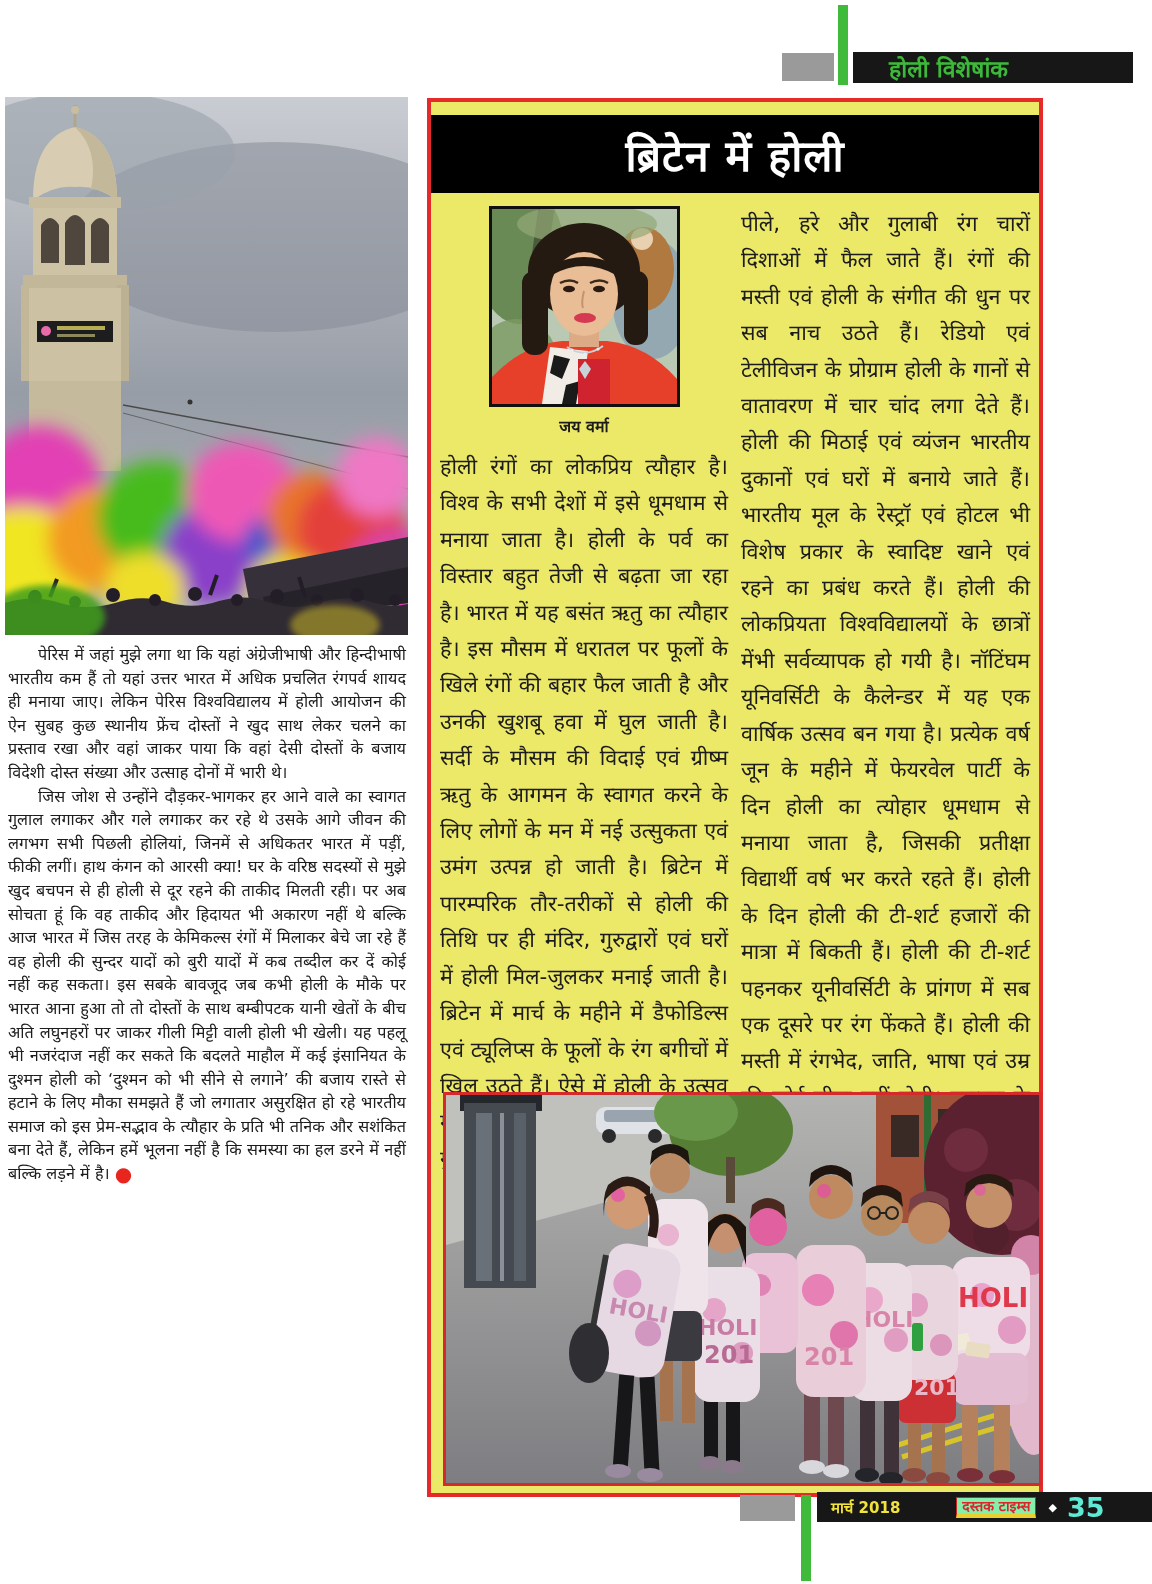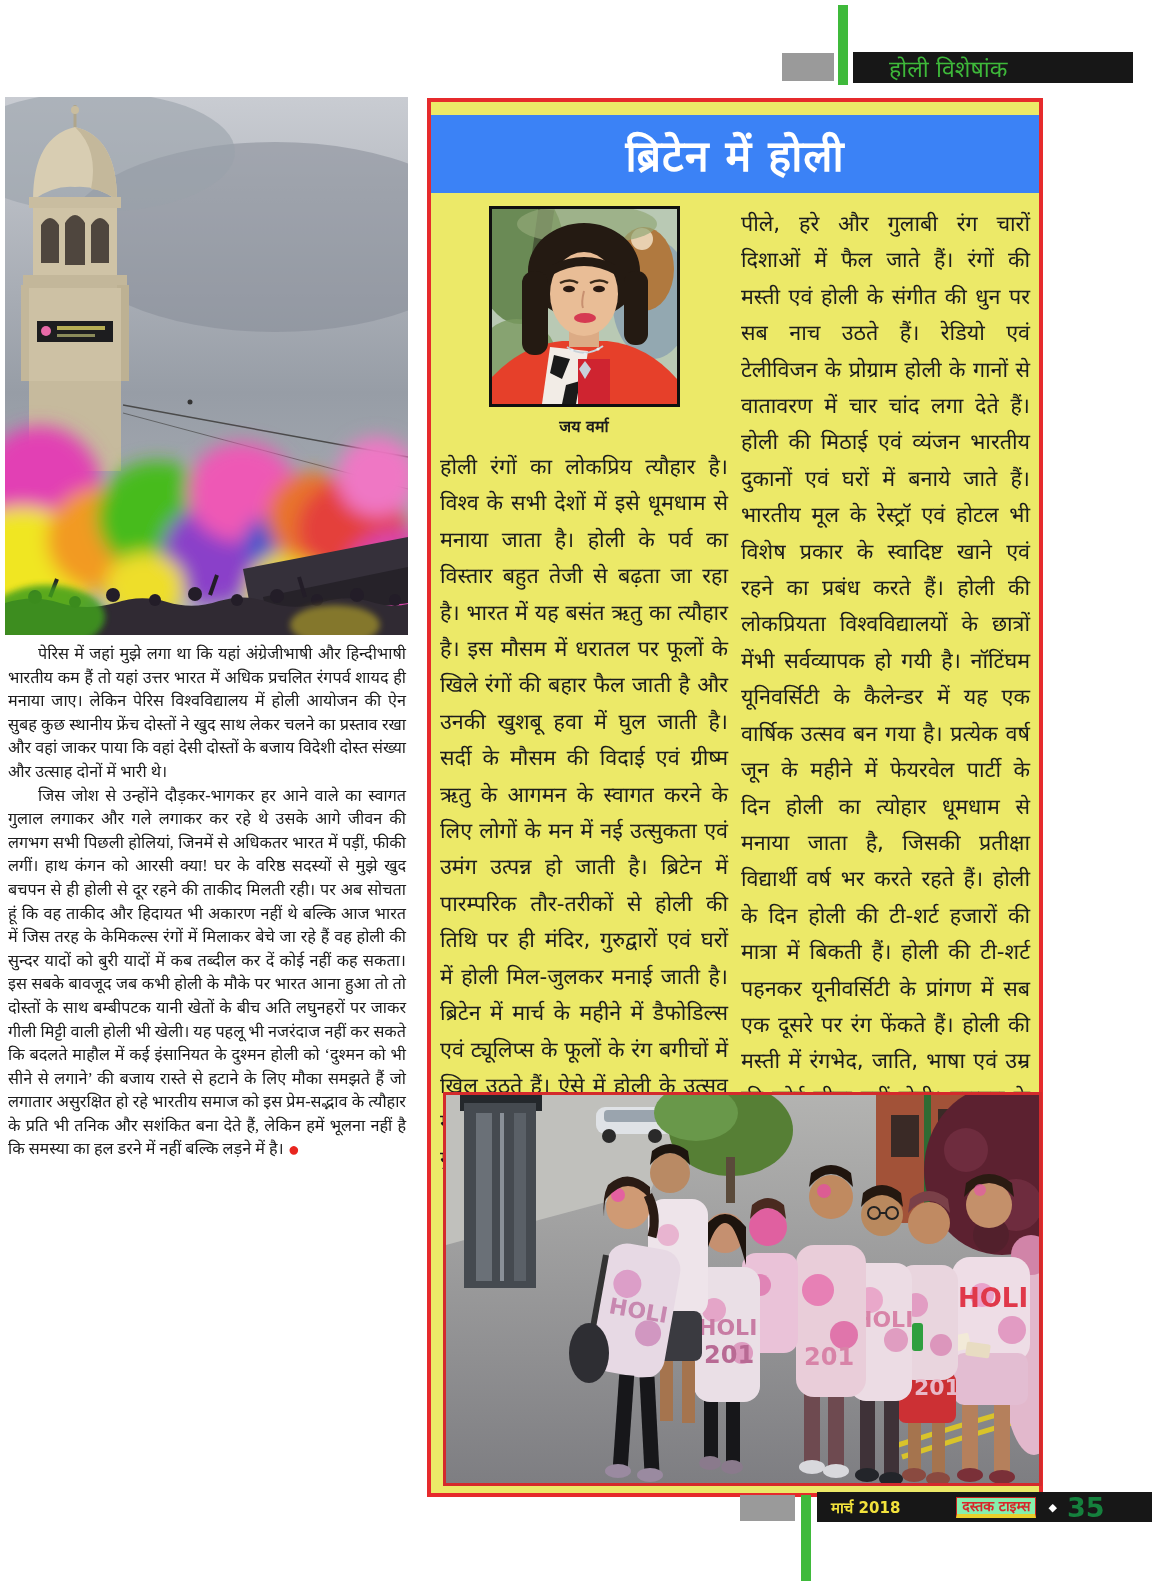--- a/index.html
+++ b/index.html
@@ -8,33 +8,33 @@
     width:1152px; height:1584px; position:relative; background:#ffffff;
     font-family:"DejaVu Sans", sans-serif; color:#1c1c1c; overflow:hidden;
   }
   .abs { position:absolute; }
 
   
   .hdr-gray { left:782px; top:53px; width:52px; height:28px; background:#9a9a9a; }
   .hdr-green { left:838px; top:5px; width:10px; height:80px; background:#3fba3b; }
   .hdr-black { left:853px; top:52px; width:280px; height:31px; background:#171717;
     display:flex; align-items:center; padding-left:36px; }
-  .hdr-black span { color:#3eb83a; font-size:23px; font-weight:normal; }
+  .hdr-black span { color:#3eb83a; font-size:23px; font-weight:bold; }
 
   
   .left-photo { left:5px; top:97px; width:403px; height:538px; overflow:hidden; background:#aab0b8; }
   .left-text { left:8px; top:643px; width:398px; font-size:16.2px; line-height:23.6px;
-    text-align:justify;font-family:Liberation Serif, serif; }
+    text-align:justify; }
   .left-text p { margin:0; text-indent:30px; }
   .end-dot { color:#e8251f; font-size:20px; vertical-align:-2px; letter-spacing:0; }
 
   
   .article-box { left:427px; top:98px; width:616px; height:1399px; background:#ece968;
     border:4px solid #e62a2c; position:absolute; }
-  .title-bar { margin-top:13px; height:78px; background:#3b82f6; display:flex;
+  .title-bar { margin-top:13px; height:78px; background:#000000; display:flex;
     align-items:center; justify-content:center; }
   .title-bar span { color:#ffffff; font-size:43px; font-weight:bold; letter-spacing:1px; }
   .cols { display:flex; gap:13px; padding:0 9px; margin-top:7px; }
   .col1 { width:288px; flex:none; }
   .col2 { flex:1; }
   .portrait-wrap { width:191px; height:201px; border:3px solid #101010; margin:6px auto 0;
     overflow:hidden; background:#b8c8b8; }
   .caption { text-align:center; font-weight:bold; font-size:16px; margin:8px 0 12px; }
   .boxtext { font-size:21.5px; line-height:36.4px; text-align:justify; }
   .col2 .boxtext { margin-top:6px; }
@@ -44,21 +44,21 @@
   
   .ftr-gray { left:740px; top:1495px; width:55px; height:26px; background:#9a9a9a; }
   .ftr-green { left:801px; top:1495px; width:10px; height:86px; background:#3fba3b; }
   .ftr-black { left:817px; top:1492px; width:384px; height:30px; background:#171717;
     display:flex; align-items:center; padding-left:14px; }
   .ftr-date { color:#f2e23c; font-size:15px; font-weight:bold; }
   .ftr-logo { margin-left:56px; background:#86efac; border:1px solid #cc2222;
     border-bottom:4px solid #e9d02c; color:#d8262a; font-weight:bold; font-size:14px;
     line-height:16px; padding:0 5px; white-space:nowrap; }
   .ftr-diamond { color:#ffffff; font-size:11px; margin-left:12px; }
-  .ftr-page { color:#15803d; font-size:27px; font-weight:bold; margin-left:10px; }
+  .ftr-page { color:#5eead4; font-size:27px; font-weight:bold; margin-left:10px; }
 </style>
 </head>
 <body>
 
 <div class="abs hdr-gray"></div>
 <div class="abs hdr-green"></div>
 <div class="abs hdr-black">
   <span>होली विशेषांक</span>
 </div>
 

